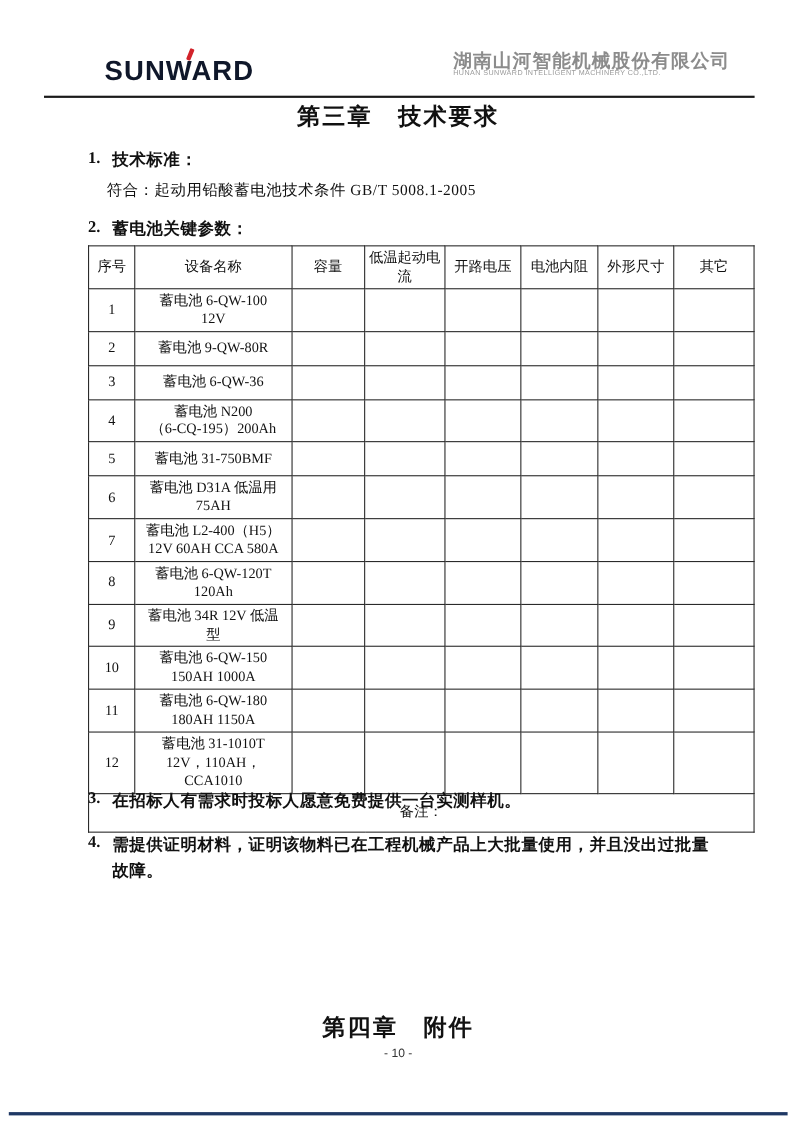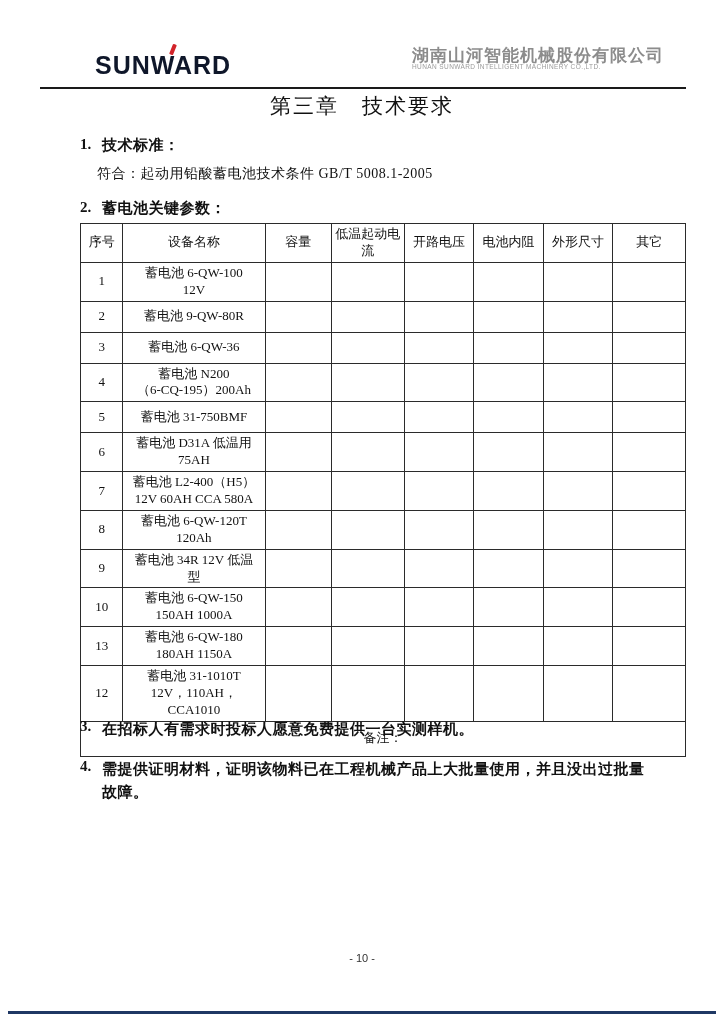--- a/index.html
+++ b/index.html
@@ -32,21 +32,21 @@
   }
   .company-en{
     font-family:"Liberation Sans","DejaVu Sans",sans-serif;
     font-size:6.5px;color:#9a9a9a;letter-spacing:.4px;line-height:8px;
   }
   .head-rule{position:absolute;top:87px;left:40px;right:38px;height:2px;background:#1a1a1a;}
 
   
   .doc-title{
     position:absolute;top:92px;left:0;right:0;
-    text-align:center;font-size:21px;font-weight:normal;letter-spacing:2px;
+    text-align:center;font-size:21px;font-weight:bold;letter-spacing:2px;
   }
   
   .sec{position:absolute;left:80px;right:50px;}
   .sec-row{display:flex;}
   .sec-num{width:22px;font-size:15px;font-weight:bold;flex:0 0 auto;}
   .sec-head{font-size:15px;font-weight:bold;letter-spacing:.5px;}
   .sec-body{font-size:14px;letter-spacing:.5px;margin-top:38px;}
   #sec1{top:136px;}
   #sec1-body{top:164px;left:97px;}
   #sec2{top:199px;}
@@ -253,21 +253,21 @@
       <td class="c-name">蓄电池 6-QW-150
 150AH 1000A</td>
       <td></td>
       <td></td>
       <td></td>
       <td></td>
       <td></td>
       <td></td>
     </tr>
           <tr class="r-double">
-      <td class="c-no">13</td>
+      <td class="c-no">11</td>
       <td class="c-name">蓄电池 6-QW-180
 180AH 1150A</td>
       <td></td>
       <td></td>
       <td></td>
       <td></td>
       <td></td>
       <td></td>
     </tr>
           <tr class="r-double">
@@ -297,16 +297,17 @@
     </div>
   </div>
 
   <div class="sec" id="note4">
     <div class="sec-row">
       <span class="sec-num" style="font-weight:bold">4.</span>
       <span class="note-text">需提供证明材料，证明该物料已在工程机械产品上大批量使用，并且没出过批量故障。</span>
     </div>
   </div>
 
+  <div class="next-chapter">第四章　附件</div>
   <div class="page-num">- 10 -</div>
   <div class="bottom-bar"></div>
 
 </div>
 
 </body></html>

